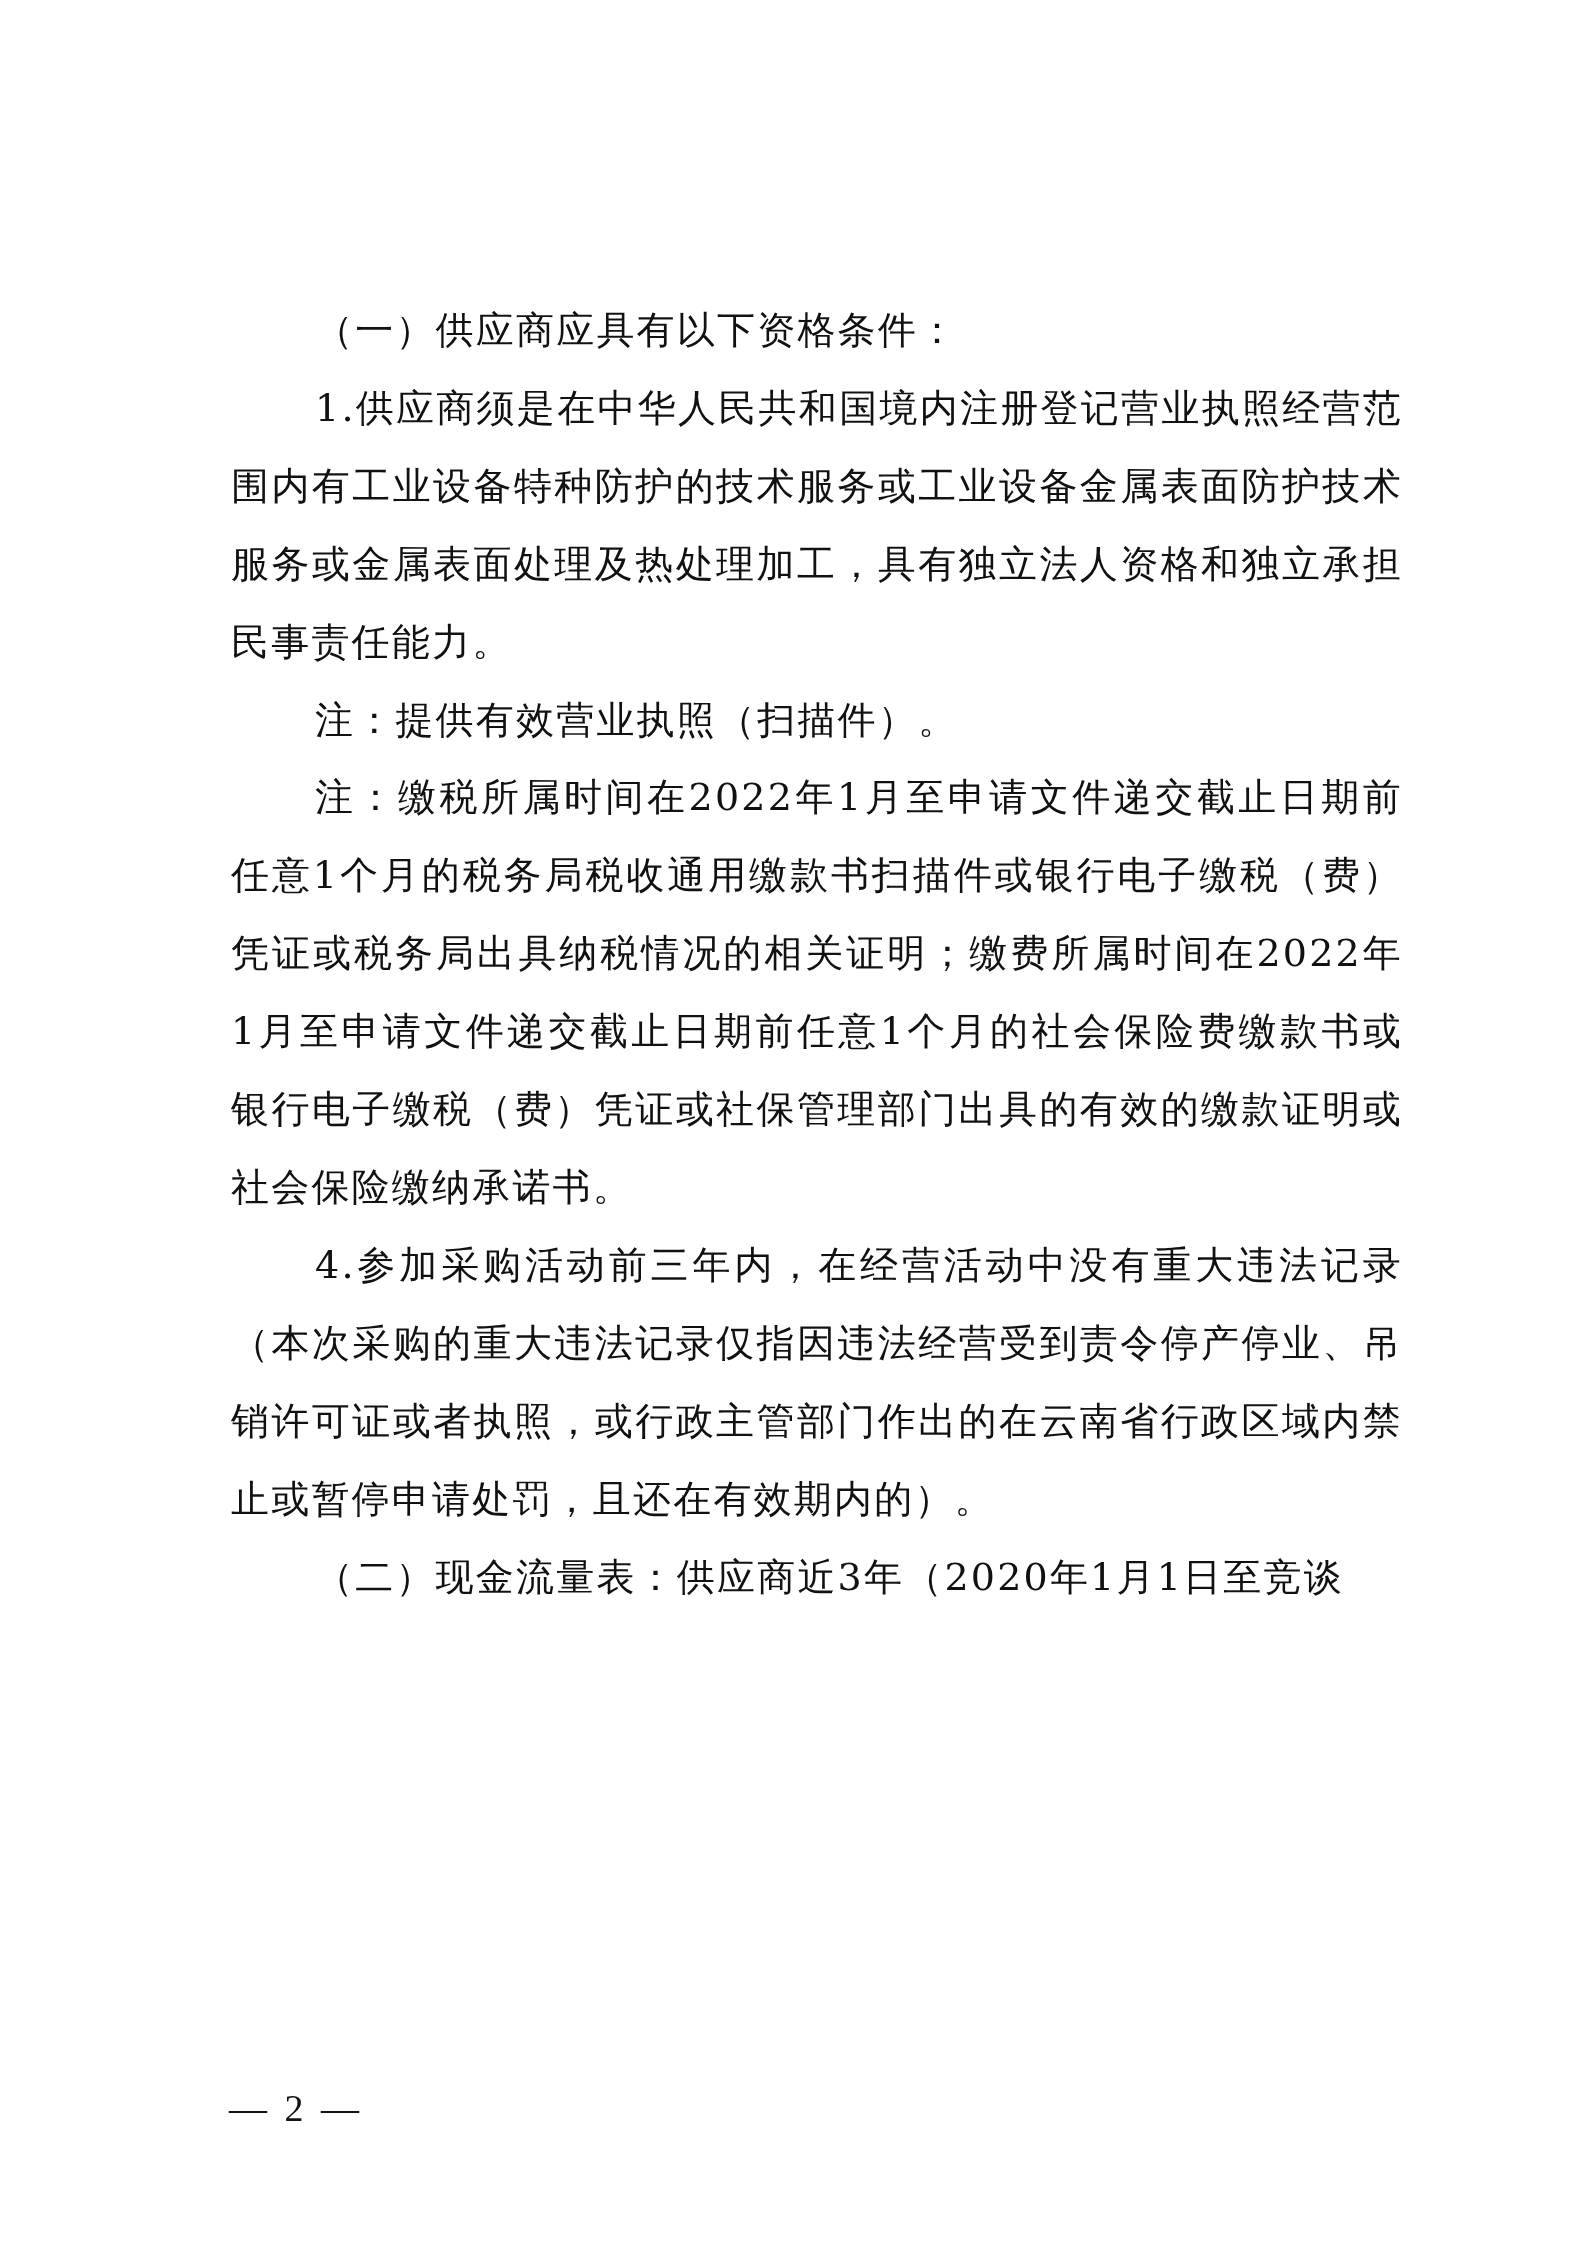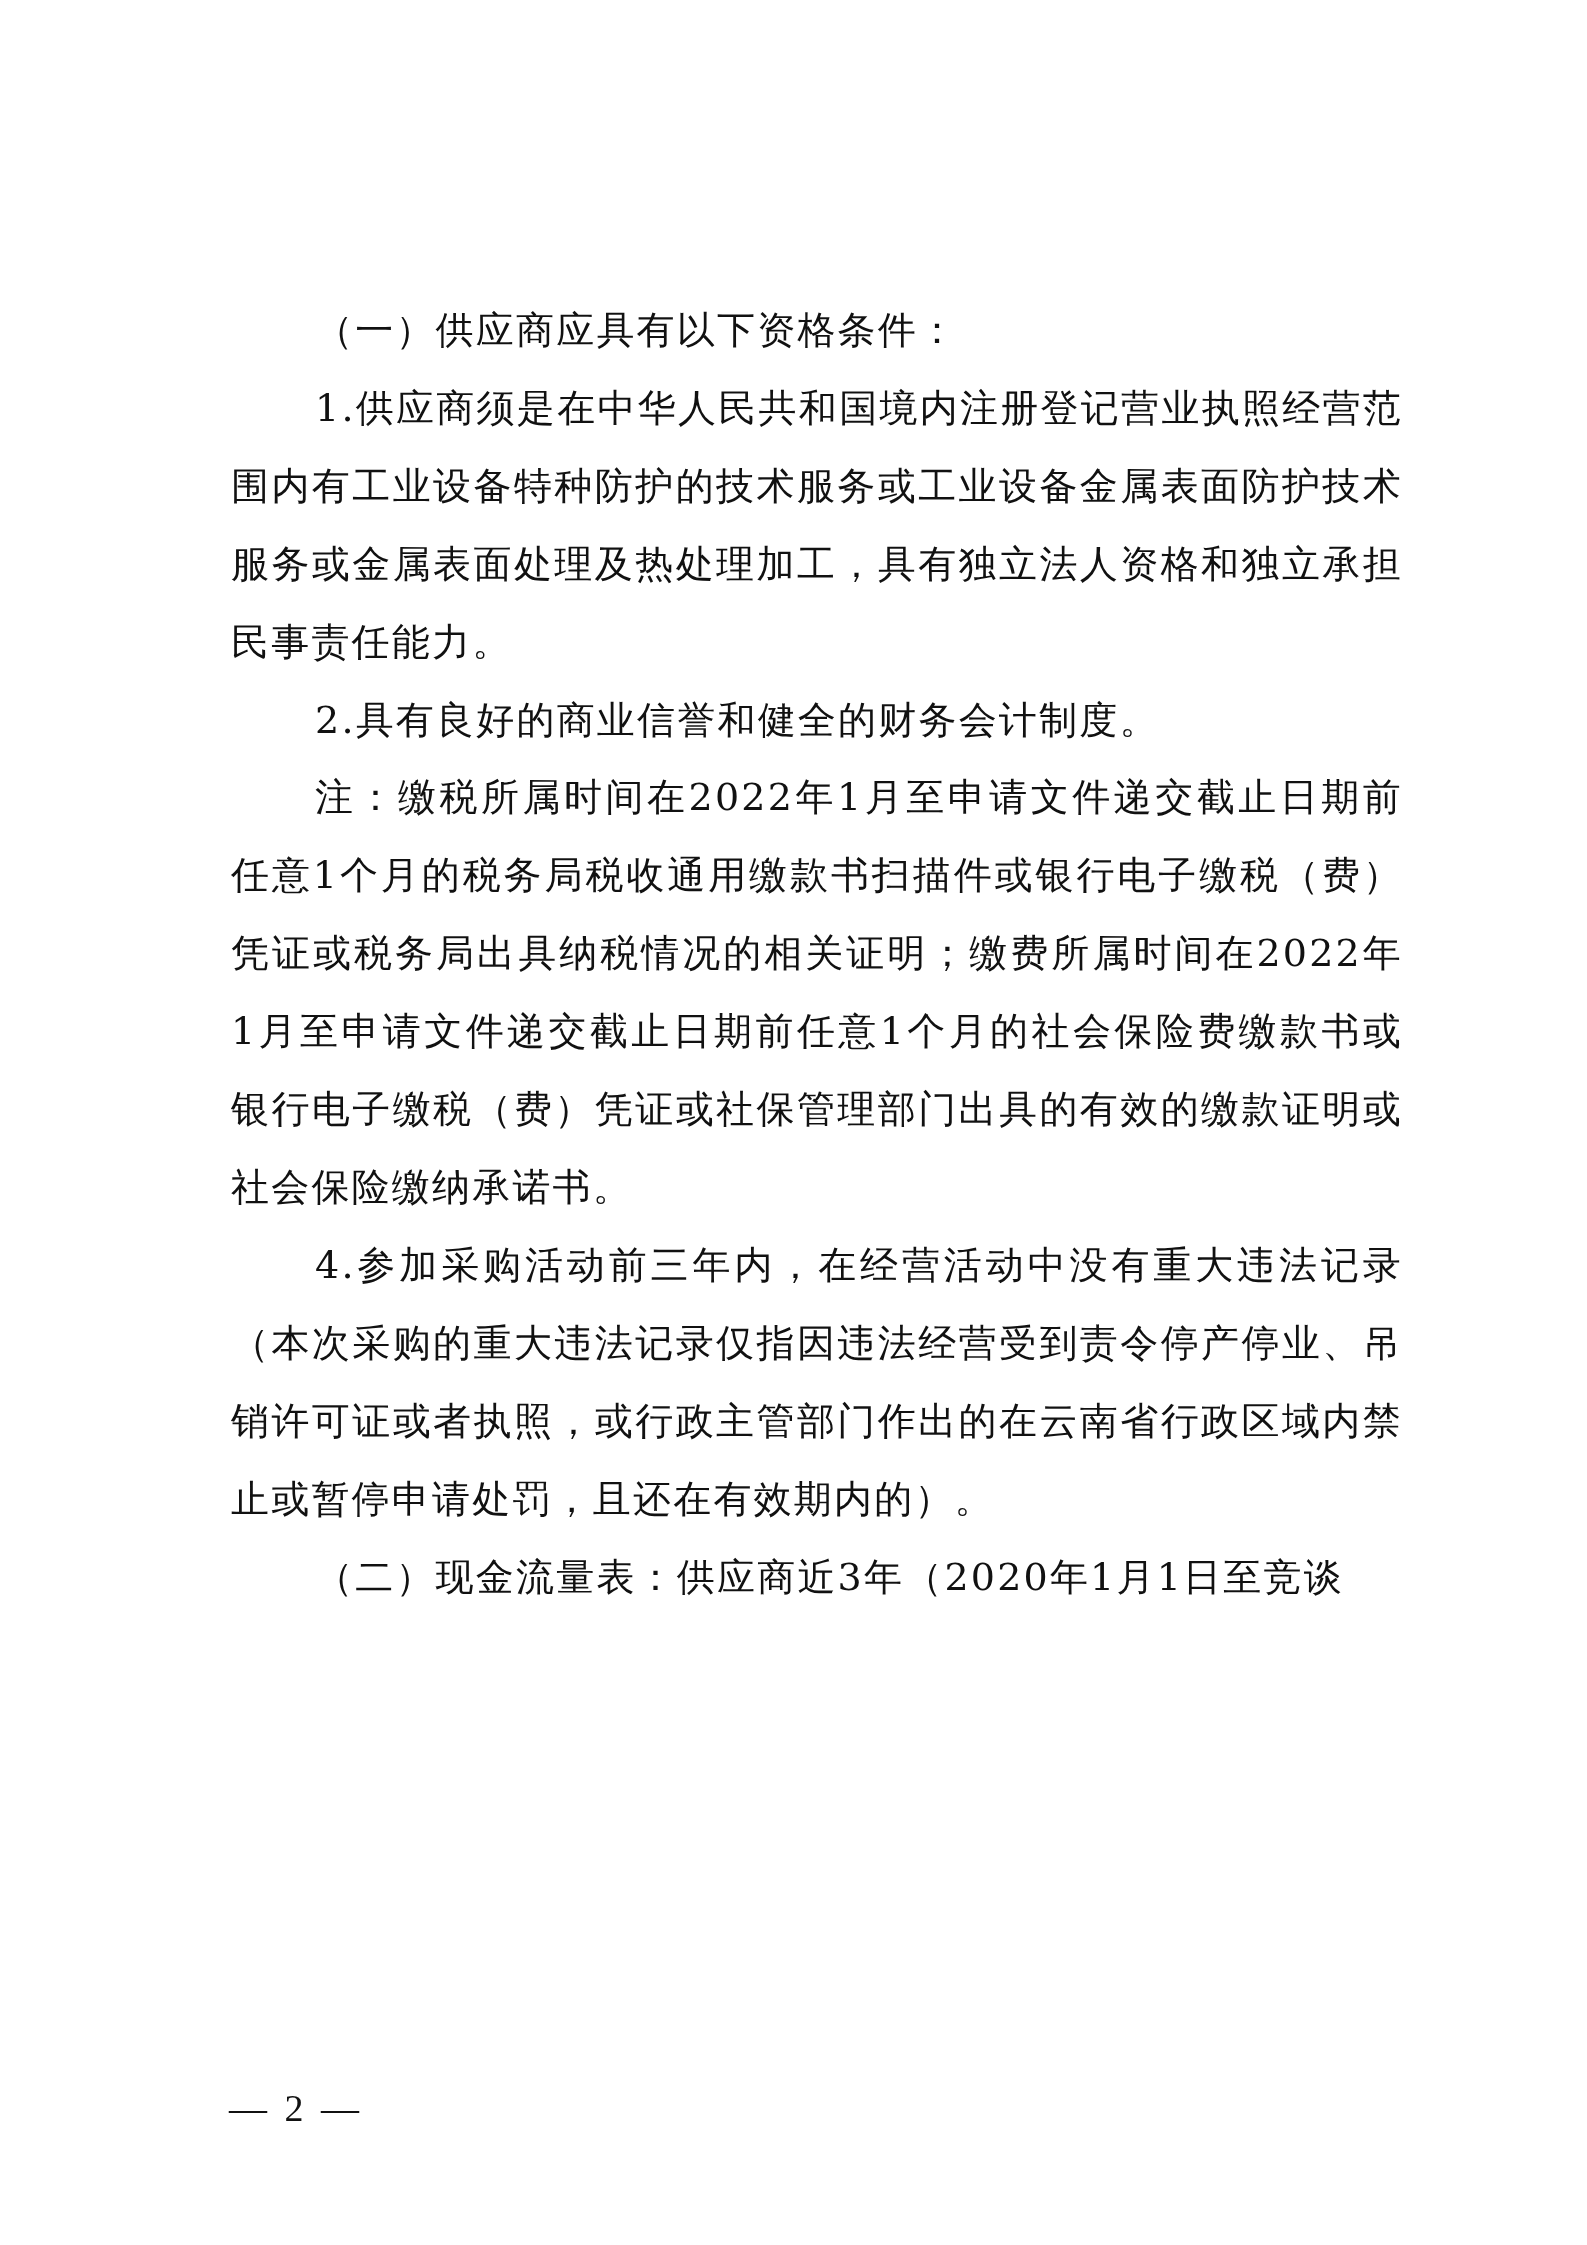--- a/index.html
+++ b/index.html
@@ -18,19 +18,19 @@
     letter-spacing: 4px;
   }
 </style>
 </head>
 <body>
 
 <div class="page">
   <div class="body-text">
     <p class="para">（一）供应商应具有以下资格条件：</p>
     <p class="para">1.供应商须是在中华人民共和国境内注册登记营业执照经营范围内有工业设备特种防护的技术服务或工业设备金属表面防护技术服务或金属表面处理及热处理加工，具有独立法人资格和独立承担民事责任能力。</p>
-    <p class="para">2.具有良好的商业信誉和健全的财务会计制度。</p>
+    <p class="para">注：提供有效营业执照（扫描件）。</p>
     <p class="para">注：缴税所属时间在2022年1月至申请文件递交截止日期前任意1个月的税务局税收通用缴款书扫描件或银行电子缴税（费）凭证或税务局出具纳税情况的相关证明；缴费所属时间在2022年1月至申请文件递交截止日期前任意1个月的社会保险费缴款书或银行电子缴税（费）凭证或社保管理部门出具的有效的缴款证明或社会保险缴纳承诺书。</p>
     <p class="para">4.参加采购活动前三年内，在经营活动中没有重大违法记录（本次采购的重大违法记录仅指因违法经营受到责令停产停业、吊销许可证或者执照，或行政主管部门作出的在云南省行政区域内禁止或暂停申请处罚，且还在有效期内的）。</p>
     <p class="para">（二）现金流量表：供应商近3年（2020年1月1日至竞谈</p>
   </div>
   <div class="page-number">— 2 —</div>
 </div>
 
 </body></html>

